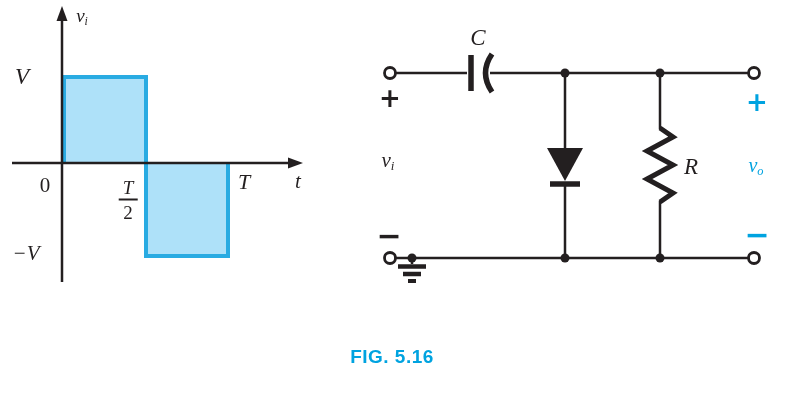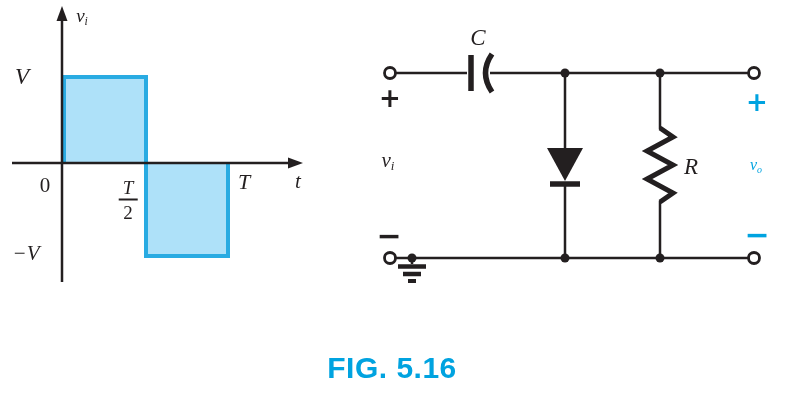--- a/index.html
+++ b/index.html
@@ -129,20 +129,20 @@
   <span class="lbl it" style="left:691px;top:166px;font-size:23px">R</span>
 
   <span class="lbl sign" style="left:390px;top:98px;font-size:26px">+</span>
 
   <span class="lbl it" style="left:388px;top:161px;font-size:21px"><span>v</span><span class="sub">i</span></span>
 
   <span class="lbl sign" style="left:389px;top:236px;font-size:30px">−</span>
 
   <span class="lbl sign blue" style="left:757px;top:102px;font-size:26px">+</span>
 
-  <span class="lbl it blue" style="left:756px;top:166px;font-size:16px"><span>v</span><span class="sub">o</span></span>
+  <span class="lbl it blue" style="left:756px;top:166px;font-size:20px"><span>v</span><span class="sub">o</span></span>
 
   <span class="lbl sign blue" style="left:757px;top:235px;font-size:30px">−</span>
 
-  <span class="lbl cap-line1" style="left:392px;top:368px;font-size:30px">FIG. 5.16</span>
+  <span class="lbl cap-line1" style="left:392px;top:356px;font-size:19px">FIG. 5.16</span>
 
 
 </div>
 
 </body></html>

